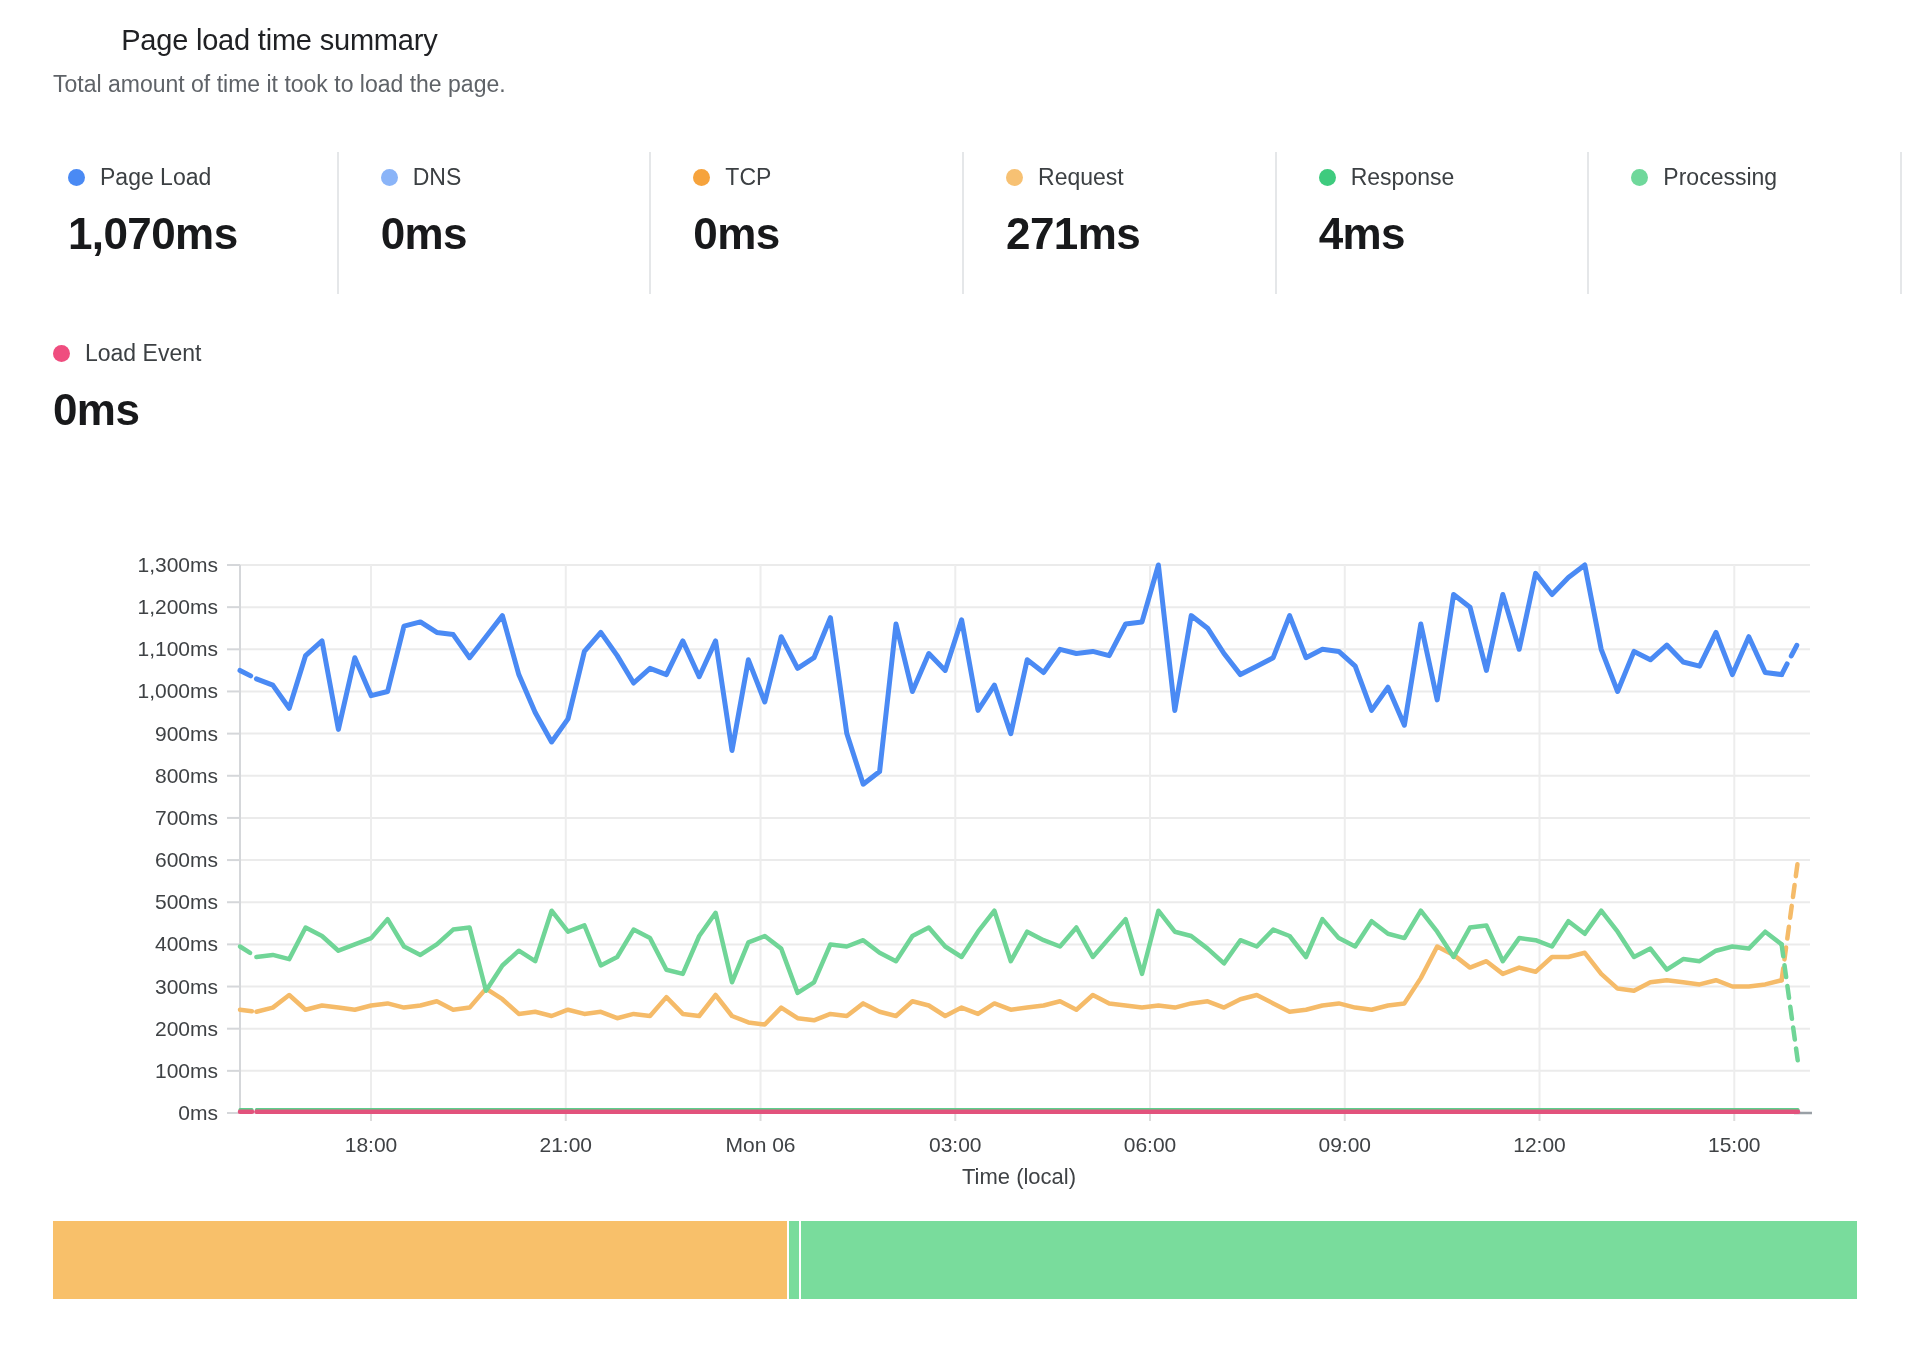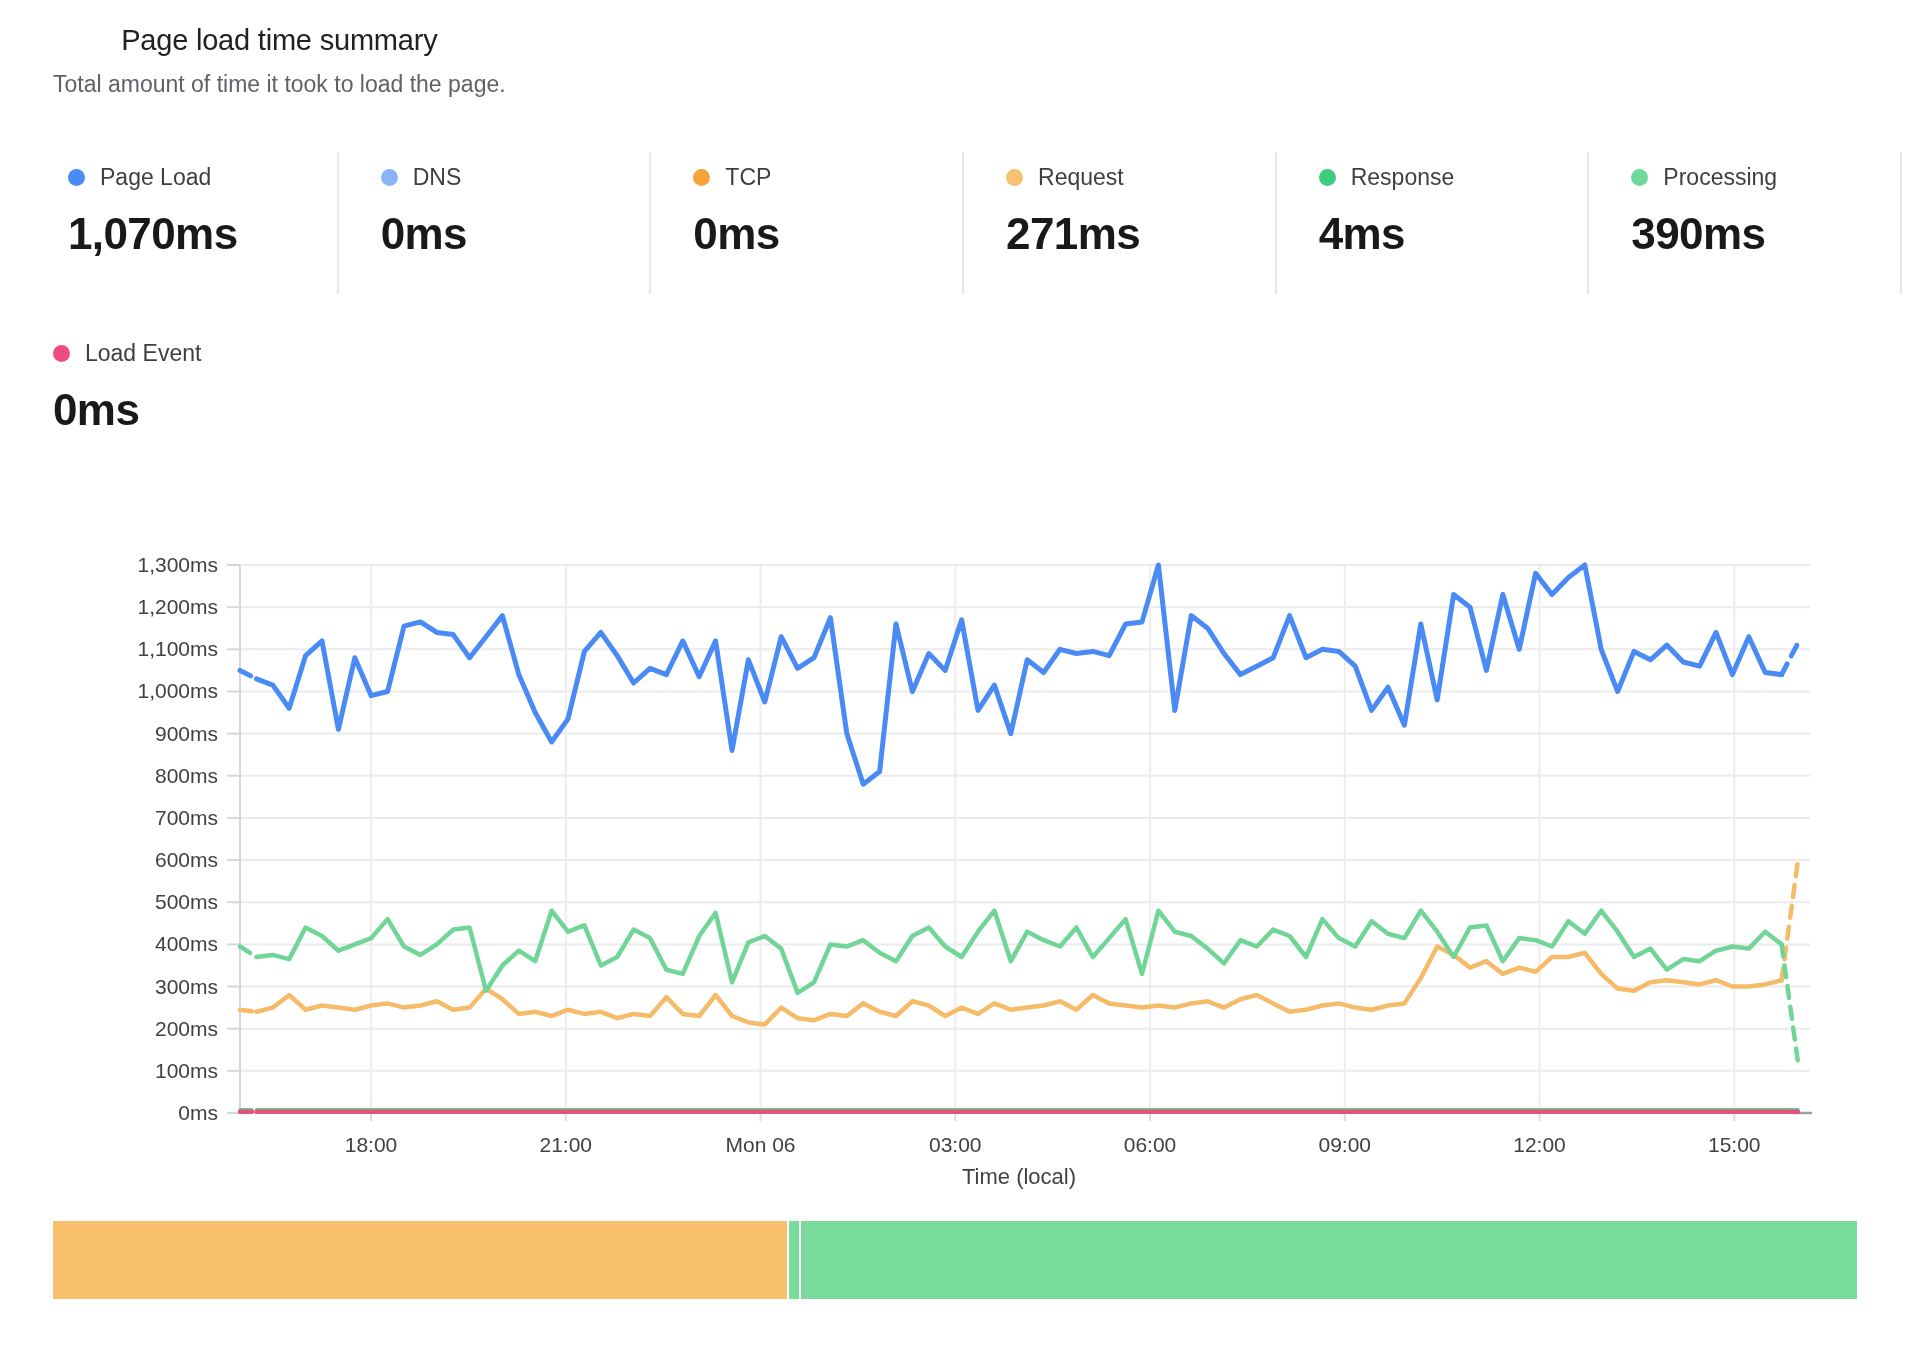--- a/index.html
+++ b/index.html
@@ -71,21 +71,20 @@
         <span class="dot" style="background-color: rgb(62, 203, 126);"></span>
         <span>Response</span>
       </div>
       <div class="metric-value">4ms</div>
     </div>
     <div class="metric">
       <div class="metric-label">
         <span class="dot" style="background-color: rgb(111, 216, 155);"></span>
         <span>Processing</span>
       </div>
-      <div class="metric-value">390ms</div>
     </div>
   </div>
 
   <div class="metrics-row2">
     <div class="metric-label">
       <span class="dot" style="background-color: rgb(239, 77, 127);"></span>
       <span>Load Event</span>
     </div>
     <div class="metric-value">0ms</div>
   </div>

